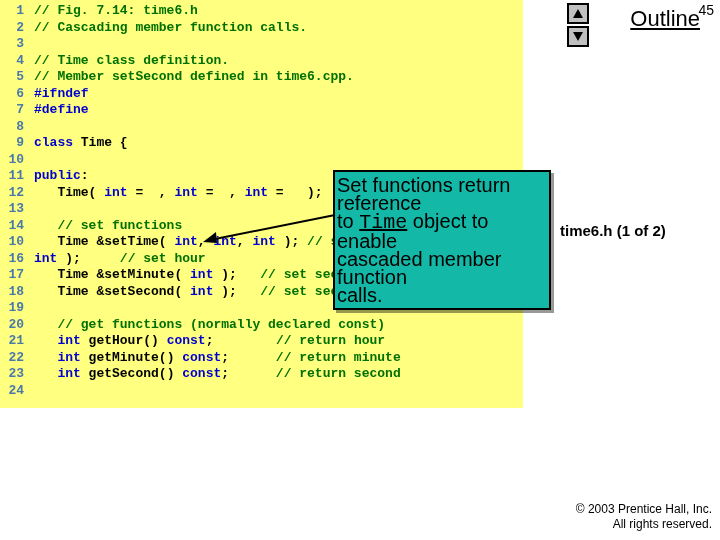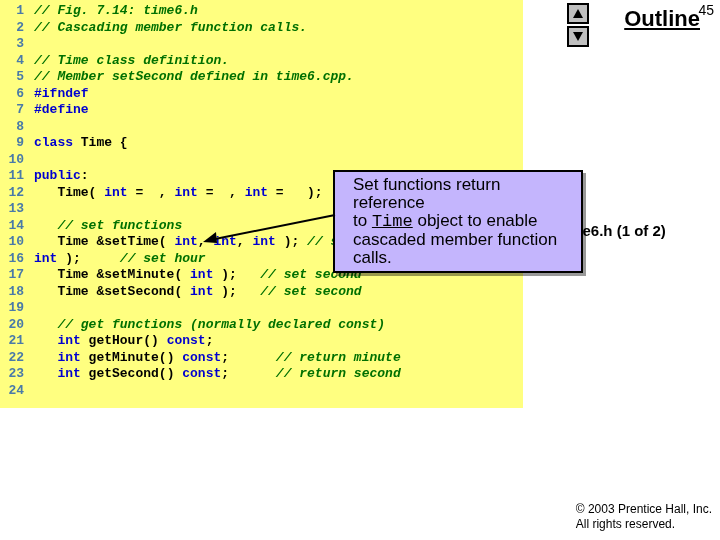--- a/index.html
+++ b/index.html
@@ -29,31 +29,30 @@
     display: flex;
     white-space: pre;
   }
   .ln {
     width: 24px;
     text-align: right;
     color: #4a7aa8;
     padding-right: 10px;
     flex-shrink: 0;
   }
-  .cmt { color: #007000; font-style: italic; }
+  .cmt { color: #007000; }
   .kw  { color: #0000d0; text-align: right; }
   .txt { color: #000; }
   .outline {
     position: absolute;
     right: 20px;
     top: 6px;
     font-size: 22px;
     text-decoration: underline;
     color: #000;
-    font-weight: bold;
   }
   .pagenum {
     position: absolute;
     right: 6px;
     top: 2px;
     font-size: 14px;
     color: #000;
     text-align: center;
   }
   .navbox {
@@ -87,41 +86,42 @@
     top: 222px;
     font-size: 15px;
     color: #000;
     font-weight: bold;
   }
   .callout {
     position: absolute;
     left: 333px;
     top: 170px;
     width: 210px;
-    background: #c4b5fd;
+    background: #14b8a6;
     border: 2px solid #000;
-    padding: 4px 18px;
-    font-size: 17px;
+    padding: 4px 2px;
+    font-size: 20px;
     line-height: 18px;
     box-shadow: 3px 3px 0 rgba(0,0,0,0.4);
     z-index: 5;
   }
   .callout .mono { font-family: "Courier New", monospace; text-decoration: underline; }
   .arrow-svg {
     position: absolute;
     left: 200px;
     top: 210px;
     z-index: 6;
     pointer-events: none;
   }
   .copyright {
     position: absolute;
     right: 8px;
     bottom: 8px;
     font-size: 12px;
+    text-align: right;
     line-height: 15px;
     color: #000;
   }
 </style>
 </head>
 <body>
 
 <div class="pagenum">45</div>
 <div class="outline">Outline</div>
 
@@ -150,21 +150,21 @@
   <div class="code-line"><span class="ln">11</span><span class="kw">public</span><span class="txt">:</span></div>
   <div class="code-line"><span class="ln">12</span><span class="txt">   Time( </span><span class="kw">int</span><span class="txt"> =  , </span><span class="kw">int</span><span class="txt"> =  , </span><span class="kw">int</span><span class="txt"> =   );</span></div>
   <div class="code-line"><span class="ln">13</span><span class="cmt"></span></div>
   <div class="code-line"><span class="ln">14</span><span class="txt">   </span><span class="cmt">// set functions</span></div>
   <div class="code-line"><span class="ln">10</span><span class="txt">   Time &amp;setTime( </span><span class="kw">int</span><span class="txt">, </span><span class="kw">int</span><span class="txt">, </span><span class="kw">int</span><span class="txt"> ); </span><span class="cmt">// set hour, minute, second</span></div>
   <div class="code-line"><span class="ln">16</span><span class="kw">int</span><span class="txt"> );     </span><span class="cmt">// set hour</span></div>
   <div class="code-line"><span class="ln">17</span><span class="txt">   Time &amp;setMinute( </span><span class="kw">int</span><span class="txt"> );   </span><span class="cmt">// set second</span></div>
   <div class="code-line"><span class="ln">18</span><span class="txt">   Time &amp;setSecond( </span><span class="kw">int</span><span class="txt"> );   </span><span class="cmt">// set second</span></div>
   <div class="code-line"><span class="ln">19</span><span class="cmt"></span></div>
   <div class="code-line"><span class="ln">20</span><span class="txt">   </span><span class="cmt">// get functions (normally declared const)</span></div>
-  <div class="code-line"><span class="ln">21</span><span class="kw">   int</span><span class="txt"> getHour() </span><span class="kw">const</span><span class="txt">;        </span></div>
+  <div class="code-line"><span class="ln">21</span><span class="kw">   int</span><span class="txt"> getHour() </span><span class="kw">const</span><span class="txt">;        </span><span class="cmt">// return hour</span></div>
   <div class="code-line"><span class="ln">22</span><span class="kw">   int</span><span class="txt"> getMinute() </span><span class="kw">const</span><span class="txt">;      </span><span class="cmt">// return minute</span></div>
   <div class="code-line"><span class="ln">23</span><span class="kw">   int</span><span class="txt"> getSecond() </span><span class="kw">const</span><span class="txt">;      </span><span class="cmt">// return second</span></div>
   <div class="code-line"><span class="ln">24</span><span class="cmt"></span></div>
 </div>
 
 <div class="callout">
   <div>Set functions return reference</div>
   <div><span>to </span><span class="mono">Time</span><span> object to enable</span></div>
   <div>cascaded member function</div>
   <div>calls.</div>

